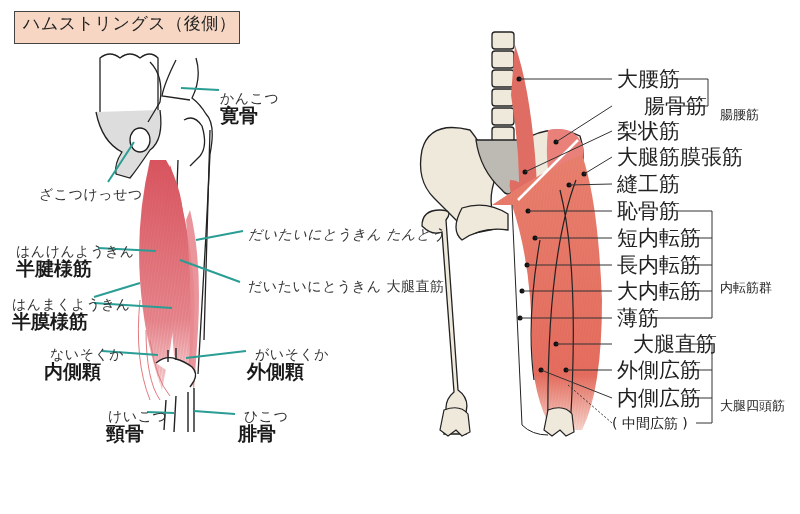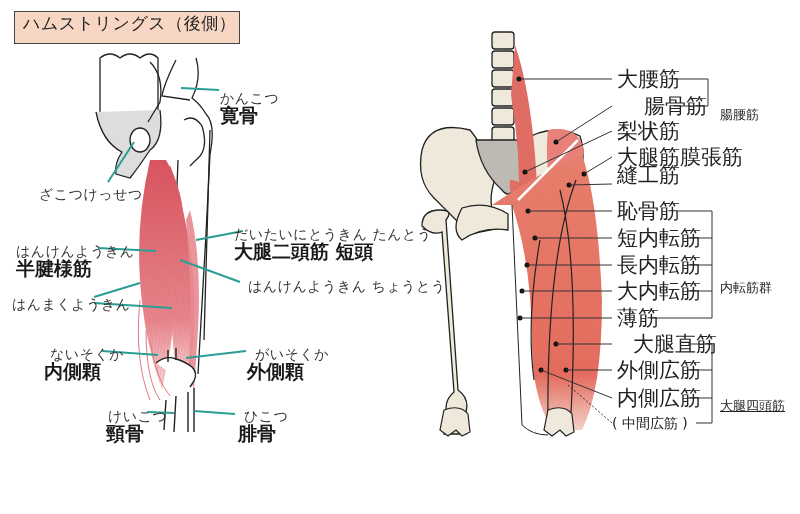--- a/index.html
+++ b/index.html
@@ -159,27 +159,27 @@
 </div>
 <div class="lbl" style="left:31px;top:170px;">
   <span class="ruby" style="padding-left:8px">ざこつけっせつ</span>
 </div>
 <div class="lbl" style="left:16px;top:227px;">
   <span class="ruby">はんけんようきん</span>
   <span class="big">半腱様筋</span>
 </div>
 <div class="lbl" style="left:12px;top:280px;">
   <span class="ruby">はんまくようきん</span>
-</div>
-<div class="lbl" style="left:234px;top:210px;">
+  <span class="big">半膜様筋</span>
+</div>
+<div class="lbl" style="left:248px;top:210px;font-style:italic;">
   <span class="ruby">だいたいにとうきん たんとう</span>
-  <span class="big">大腿二頭筋 短頭</span>
 </div>
 <div class="lbl" style="left:248px;top:262px;">
-  <span class="ruby">はんけんようきん ちょうとう</span>
+  <span class="ruby">だいたいにとうきん 大腿直筋</span>
 </div>
 <div class="lbl" style="left:44px;top:330px;">
   <span class="ruby" style="padding-left:6px">ないそくか</span>
   <span class="big">内側顆</span>
 </div>
 <div class="lbl" style="left:247px;top:330px;">
   <span class="ruby" style="padding-left:8px">がいそくか</span>
   <span class="big">外側顆</span>
 </div>
 <div class="lbl" style="left:106px;top:392px;">
@@ -188,26 +188,26 @@
 </div>
 <div class="lbl" style="left:238px;top:392px;">
   <span class="ruby" style="padding-left:6px">ひこつ</span>
   <span class="big">腓骨</span>
 </div>
 
 <div class="rl" style="left:617px;top:70px;">大腰筋</div>
 <div class="rl" style="left:644px;top:97px;">腸骨筋</div>
 <div class="rl" style="left:617px;top:122px;">梨状筋</div>
 <div class="rl" style="left:617px;top:148px;">大腿筋膜張筋</div>
-<div class="rl" style="left:617px;top:166px;">縫工筋</div>
+<div class="rl" style="left:617px;top:175px;">縫工筋</div>
 <div class="rl" style="left:617px;top:202px;">恥骨筋</div>
 <div class="rl" style="left:617px;top:229px;">短内転筋</div>
 <div class="rl" style="left:617px;top:256px;">長内転筋</div>
 <div class="rl" style="left:617px;top:282px;text-align:right;">大内転筋</div>
 <div class="rl" style="left:617px;top:309px;">薄筋</div>
 <div class="rl" style="left:617px;top:335px;margin-left:16px;">大腿直筋</div>
 <div class="rl" style="left:617px;top:361px;">外側広筋</div>
 <div class="rl" style="left:617px;top:389px;">内側広筋</div>
 <div class="rl" style="left:612px;top:414px;font-size:14px;">( 中間広筋 )</div>
 
 <div class="grp" style="left:720px;top:84px;">腸腰筋</div>
 <div class="grp" style="left:720px;top:257px;">内転筋群</div>
-<div class="grp" style="left:720px;top:375px;text-decoration:underline;">大腿四頭筋</div>
+<div class="grp" style="left:720px;top:375px;">大腿四頭筋</div>
 
 </body></html>

